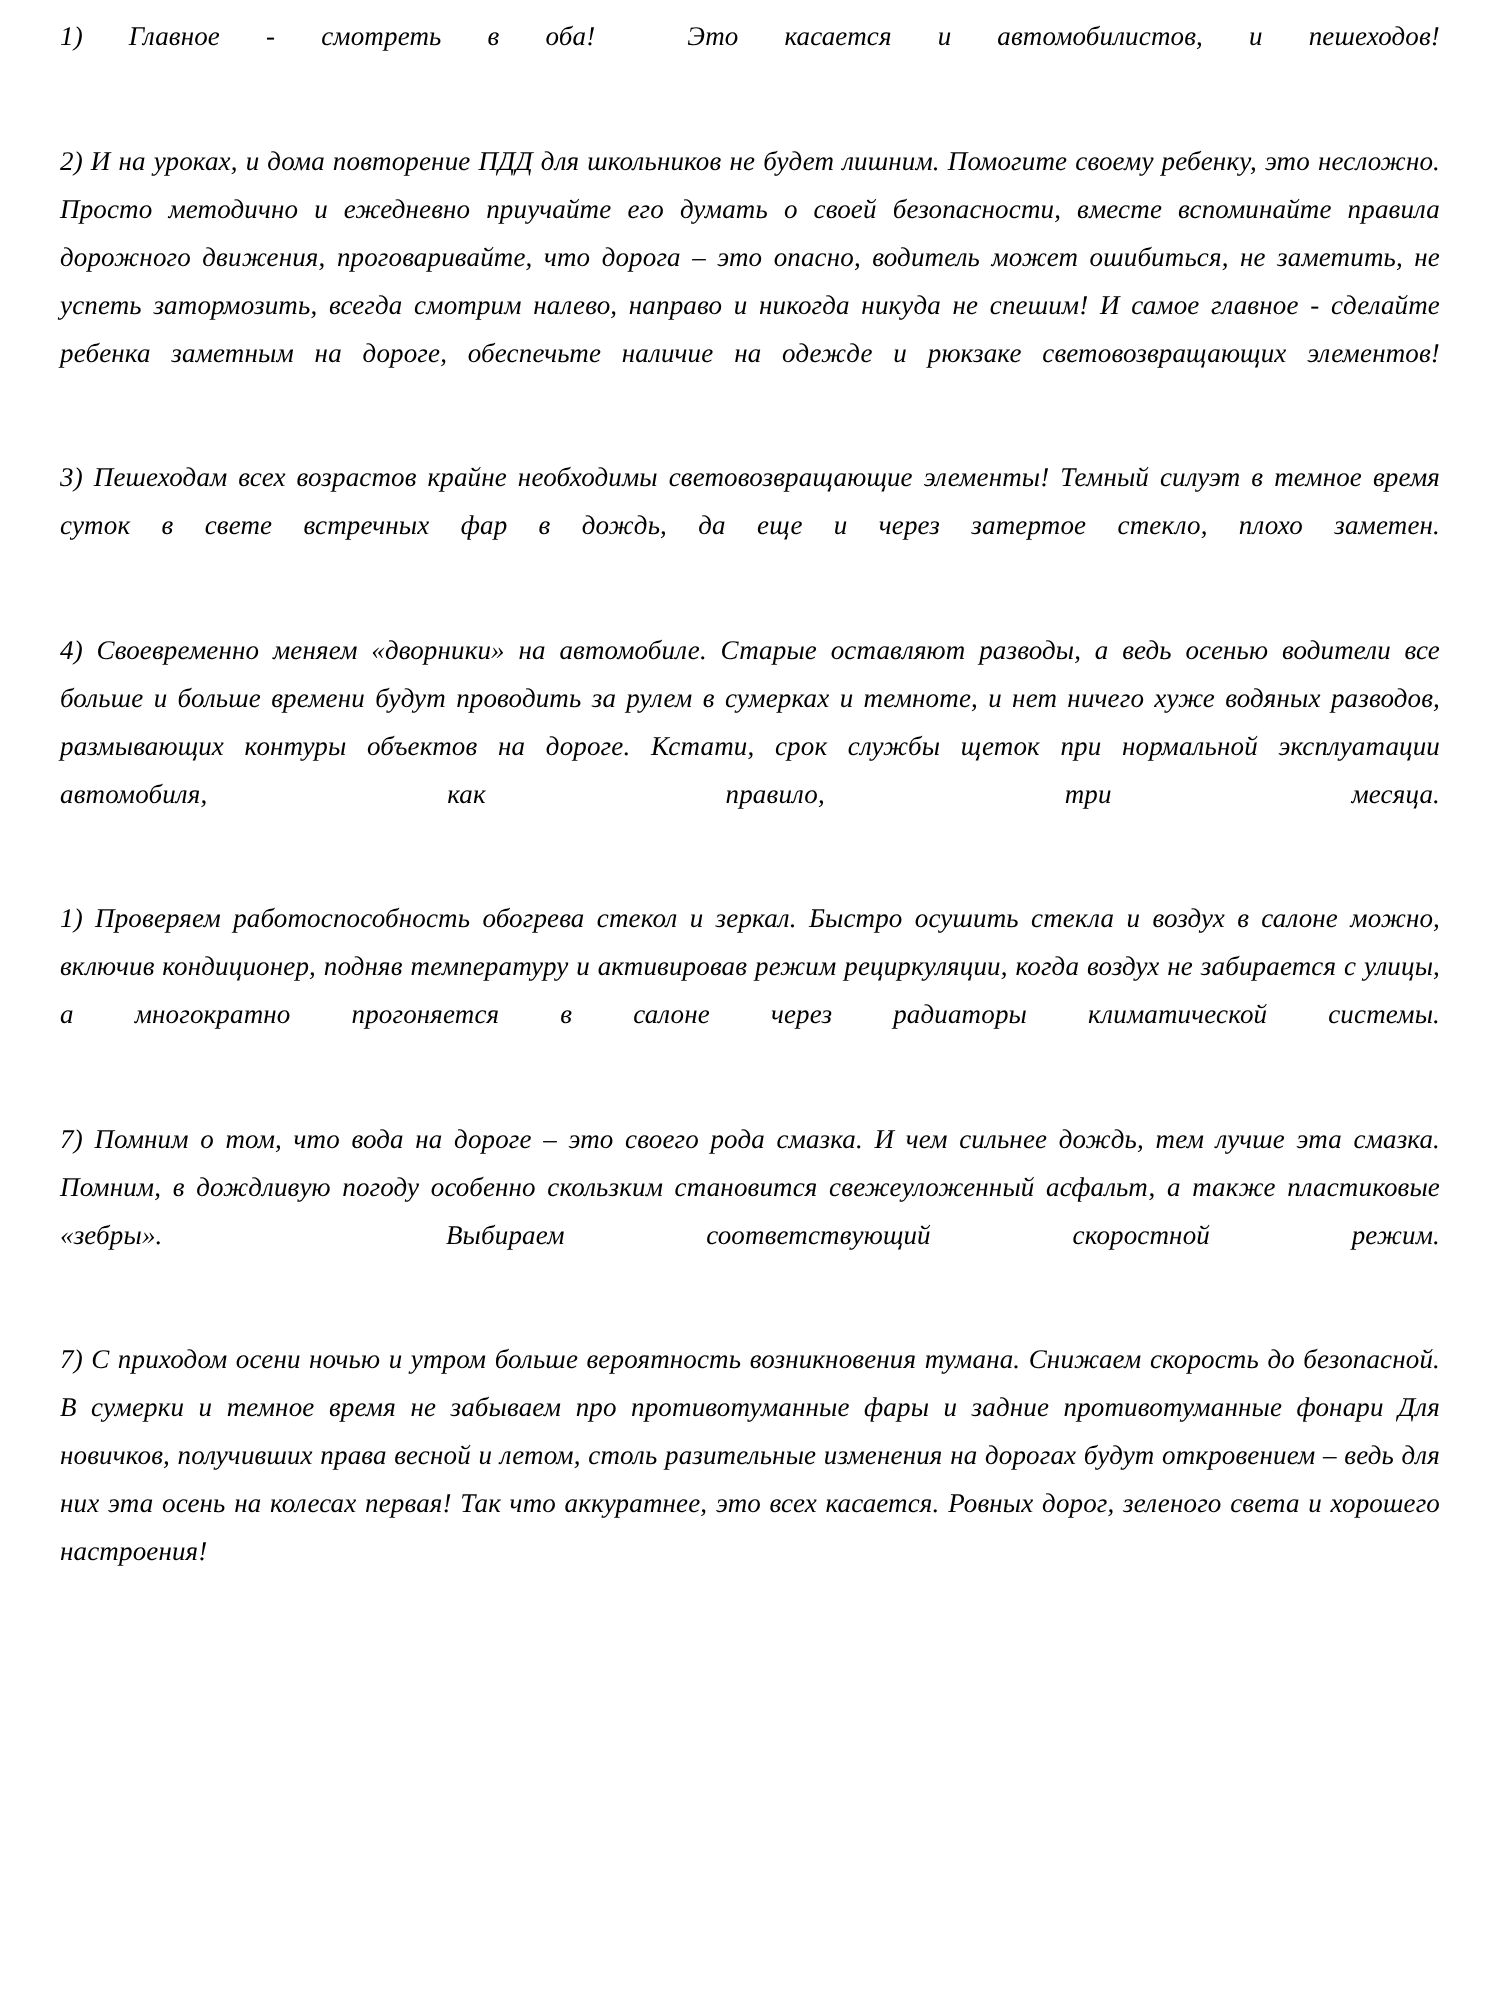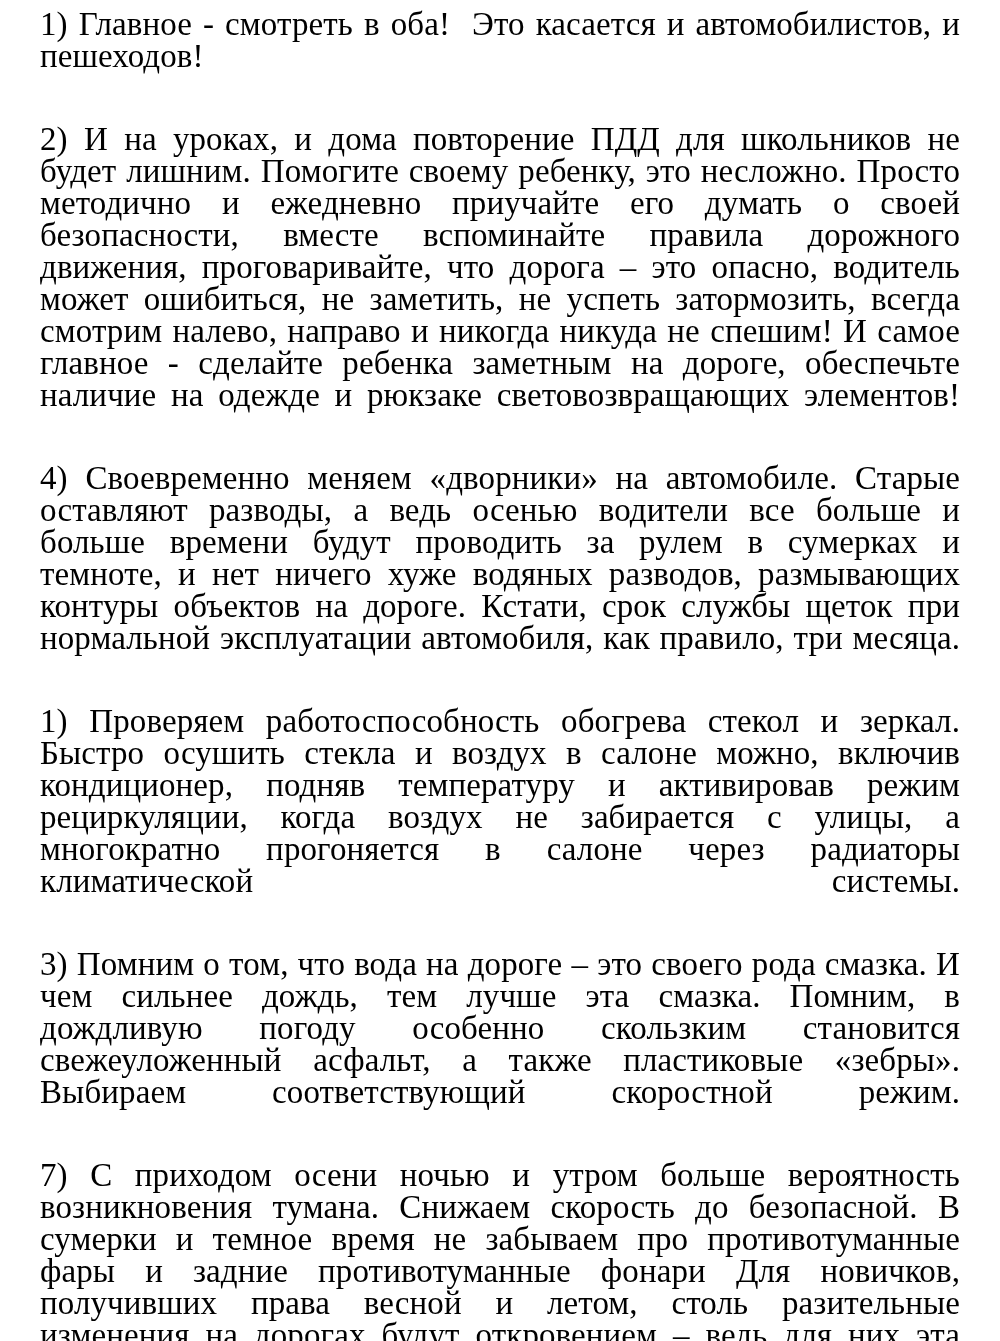--- a/index.html
+++ b/index.html
@@ -20,44 +20,46 @@
     width: 1000px;
     height: 1341px;
     background: #ffffff;
     padding: 8px 40px 0 40px;
   }
   .doc-body {
     width: 920px;
   }
   .para {
     margin: 0 0 19px 0;
-    font-size: 33px;
+    font-size: 18px;
     line-height: 32px;
     text-align: justify;
     text-justify: inter-word;
     word-spacing: 0.02em;
     letter-spacing: 0.1px;
     white-space: pre-wrap;
     hyphens: none;
+    font-style: italic;
   }
   .para:last-child {
     margin-bottom: 0;
   }
   
   .para::after {
     content: "";
     display: inline-block;
     width: 100%;
   }
 </style>
 </head>
 <body>
 
 <div class="page">
   <div class="doc-body">
     <p class="para">1) Главное - смотреть в оба!  Это касается и автомобилистов, и пешеходов!</p>
     <p class="para">2) И на уроках, и дома повторение ПДД для школьников не будет лишним. Помогите своему ребенку, это несложно. Просто методично и ежедневно приучайте его думать о своей безопасности, вместе вспоминайте правила дорожного движения, проговаривайте, что дорога – это опасно, водитель может ошибиться, не заметить, не успеть затормозить, всегда смотрим налево, направо и никогда никуда не спешим! И самое главное - сделайте ребенка заметным на дороге, обеспечьте наличие на одежде и рюкзаке световозвращающих элементов!</p>
+    <p class="para">3) Пешеходам всех возрастов крайне необходимы световозвращающие элементы! Темный силуэт в темное время суток в свете встречных фар в дождь, да еще и через затертое стекло, плохо заметен.</p>
     <p class="para">4) Своевременно меняем «дворники» на автомобиле. Старые оставляют разводы, а ведь осенью водители все больше и больше времени будут проводить за рулем в сумерках и темноте, и нет ничего хуже водяных разводов, размывающих контуры объектов на дороге. Кстати, срок службы щеток при нормальной эксплуатации автомобиля, как правило, три месяца.</p>
     <p class="para">1) Проверяем работоспособность обогрева стекол и зеркал. Быстро осушить стекла и воздух в салоне можно, включив кондиционер, подняв температуру и активировав режим рециркуляции, когда воздух не забирается с улицы, а многократно прогоняется в салоне через радиаторы климатической системы.</p>
-    <p class="para">3) Помним о том, что вода на дороге – это своего рода смазка. И чем сильнее дождь, тем лучше эта смазка. Помним, в дождливую погоду особенно скользким становится свежеуложенный асфальт, а также пластиковые «зебры».  Выбираем соответствующий скоростной режим.</p>
+    <p class="para">7) Помним о том, что вода на дороге – это своего рода смазка. И чем сильнее дождь, тем лучше эта смазка. Помним, в дождливую погоду особенно скользким становится свежеуложенный асфальт, а также пластиковые «зебры».  Выбираем соответствующий скоростной режим.</p>
     <p class="para">7) С приходом осени ночью и утром больше вероятность возникновения тумана. Снижаем скорость до безопасной. В сумерки и темное время не забываем про противотуманные фары и задние противотуманные фонари Для новичков, получивших права весной и летом, столь разительные изменения на дорогах будут откровением – ведь для них эта осень на колесах первая! Так что аккуратнее, это всех касается. Ровных дорог, зеленого света и хорошего настроения!</p>
   </div>
 </div>
 
 </body></html>

